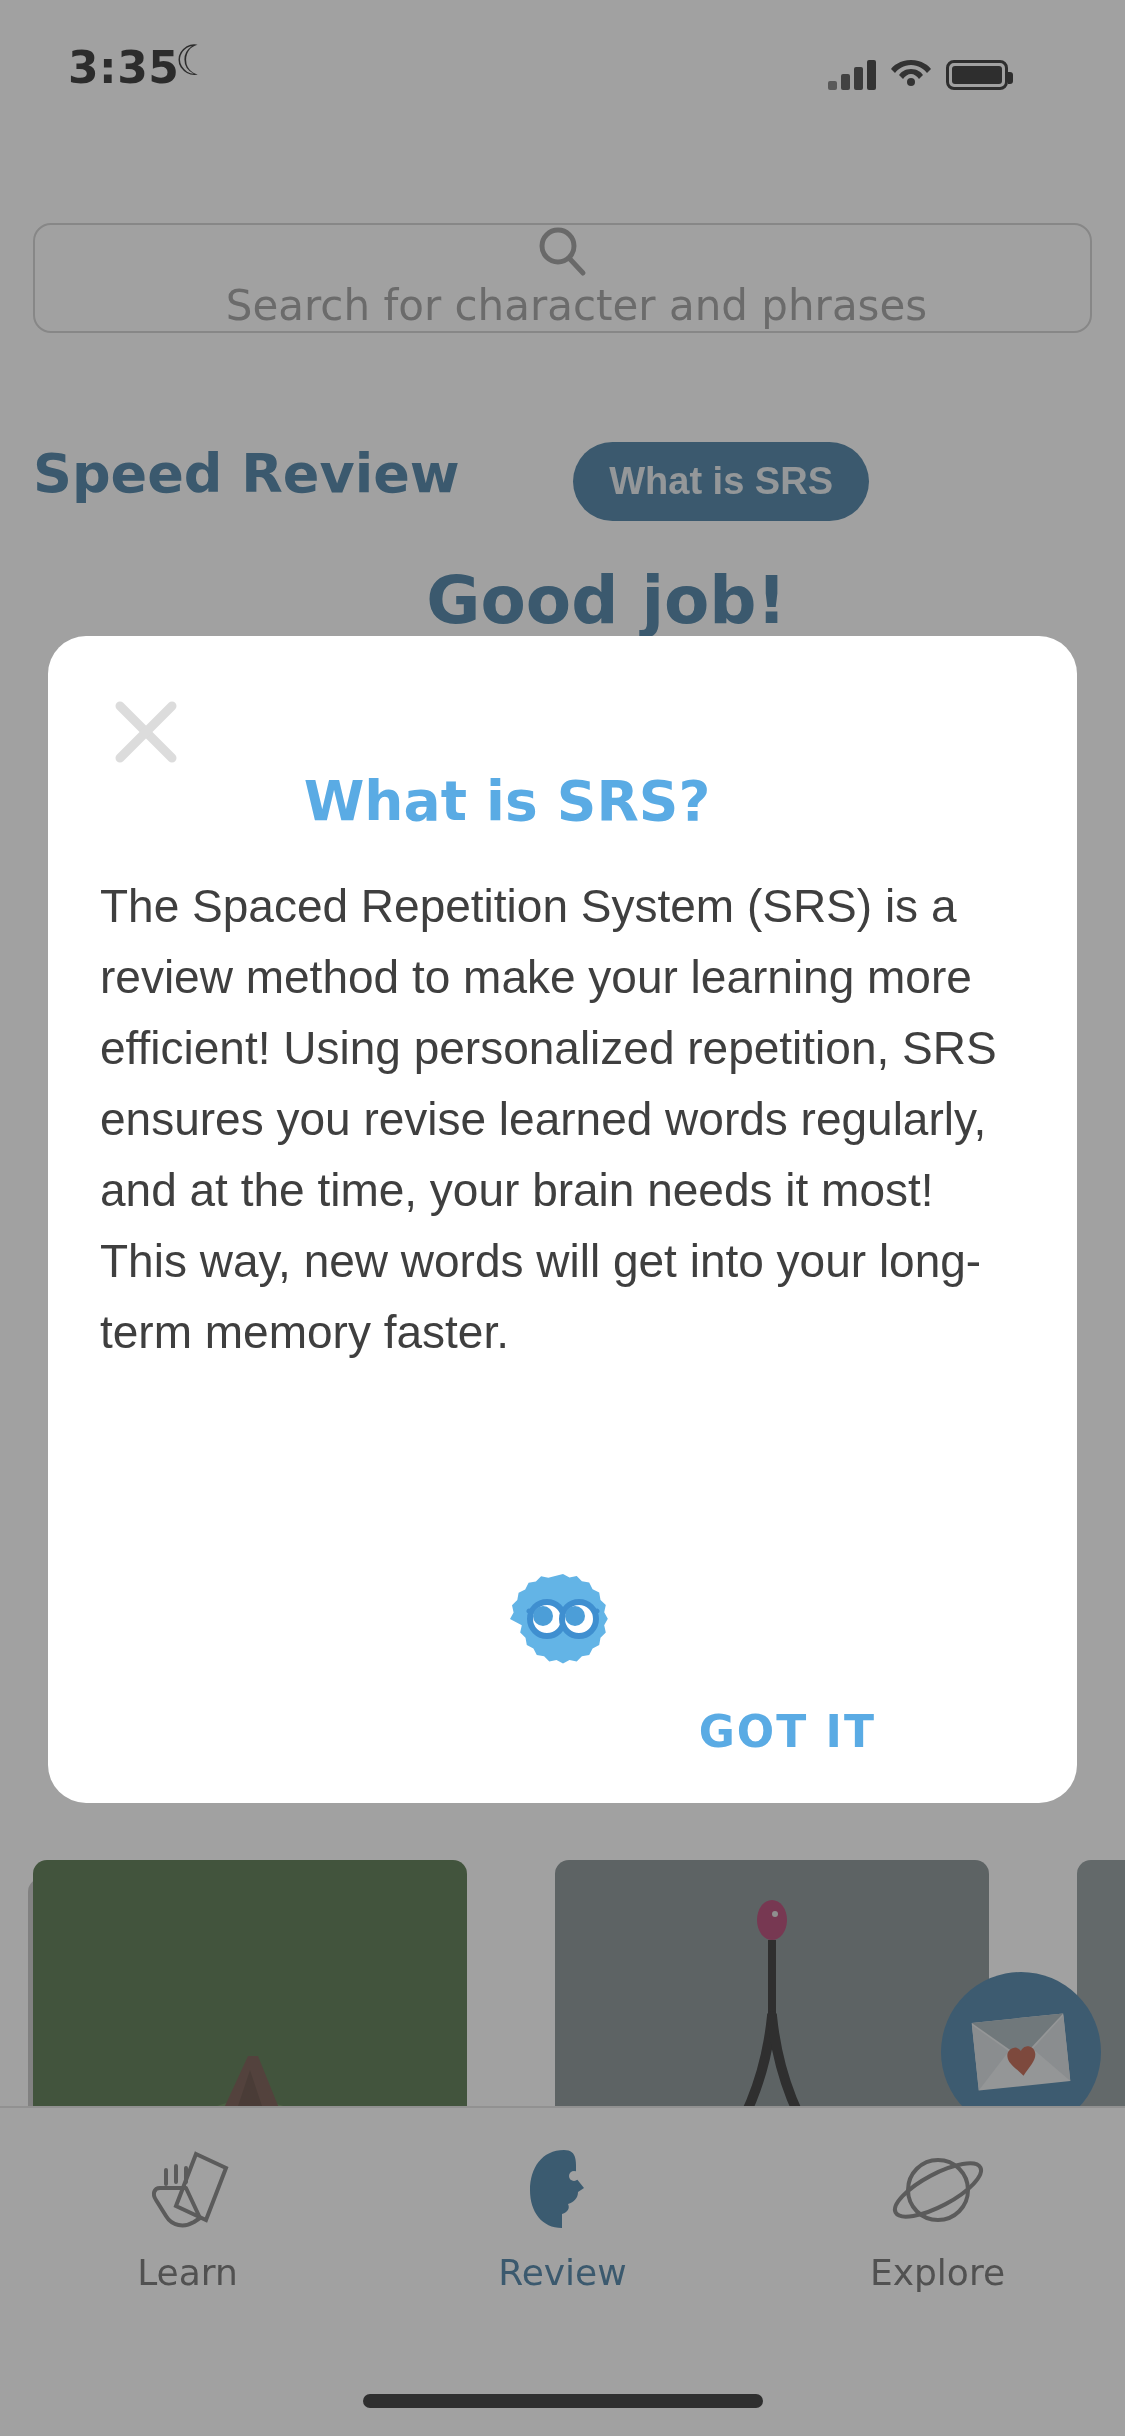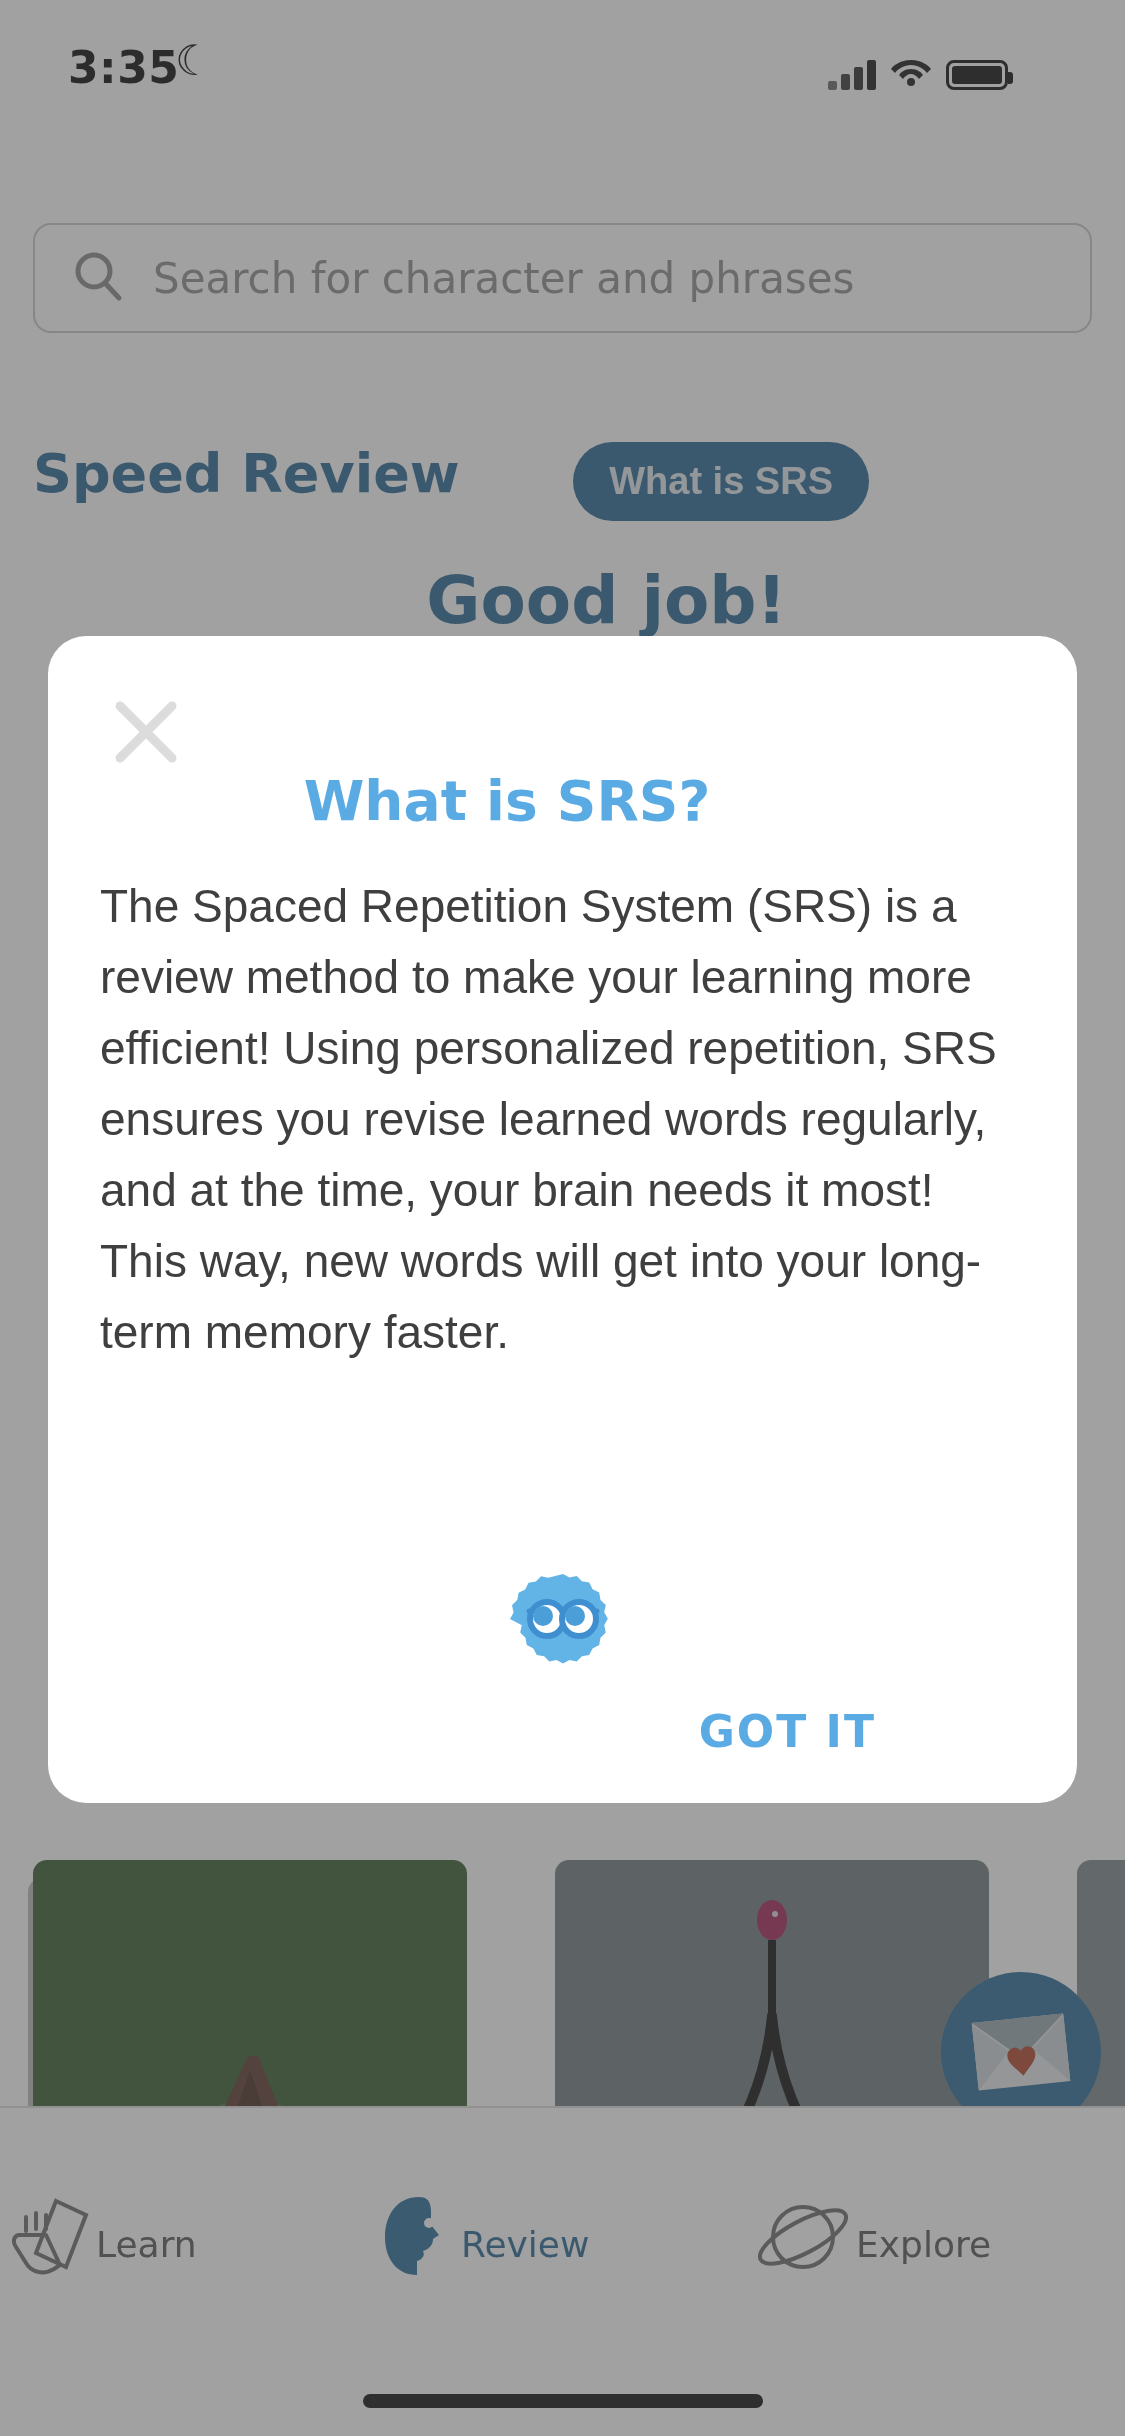--- a/index.html
+++ b/index.html
@@ -55,20 +55,21 @@
   }
   .batt i { display: block; width: 100%; height: 100%; background: #101010; border-radius: 3px; }
 
   
   #search-bar {
     position: absolute; left: 33px; top: 223px;
     width: 1059px; height: 110px;
     border: 2px solid #c9c9c9; border-radius: 18px;
     display: flex; align-items: center; padding: 0 38px;
     background: #ffffff;
+    flex-direction: column;
   }
   #search-placeholder {
     font-size: 42px; color: #8f8f8f; margin-left: 28px;
     font-family: "DejaVu Sans", sans-serif;
   }
 
   
   #page-header {
     position: absolute; left: 0; top: 430px; width: 902px; height: 110px;
   }
@@ -131,21 +132,21 @@
     display: flex; align-items: center; justify-content: center;
   }
 
   
   #tab-bar {
     position: absolute; left: 0; bottom: 0; width: 1125px; height: 330px;
     background: #ffffff; border-top: 2px solid #dddddd;
   }
   .tab {
     position: absolute; top: 34px; width: 375px; height: 190px;
-    display: flex; flex-direction: row; align-items: center; justify-content: flex-start;
+    display: flex; flex-direction: column; align-items: center; justify-content: flex-start;
     background: none; border: none;
   }
   #tab-learn { left: 0; }
   #tab-review { left: 375px; }
   #tab-explore { left: 750px; text-align: center; }
   .tab-icon { height: 96px; display: flex; align-items: center; justify-content: center; }
   .tab-label {
     margin-top: 14px; font-size: 36px; color: #585858;
     font-family: "DejaVu Sans", sans-serif;
   }

